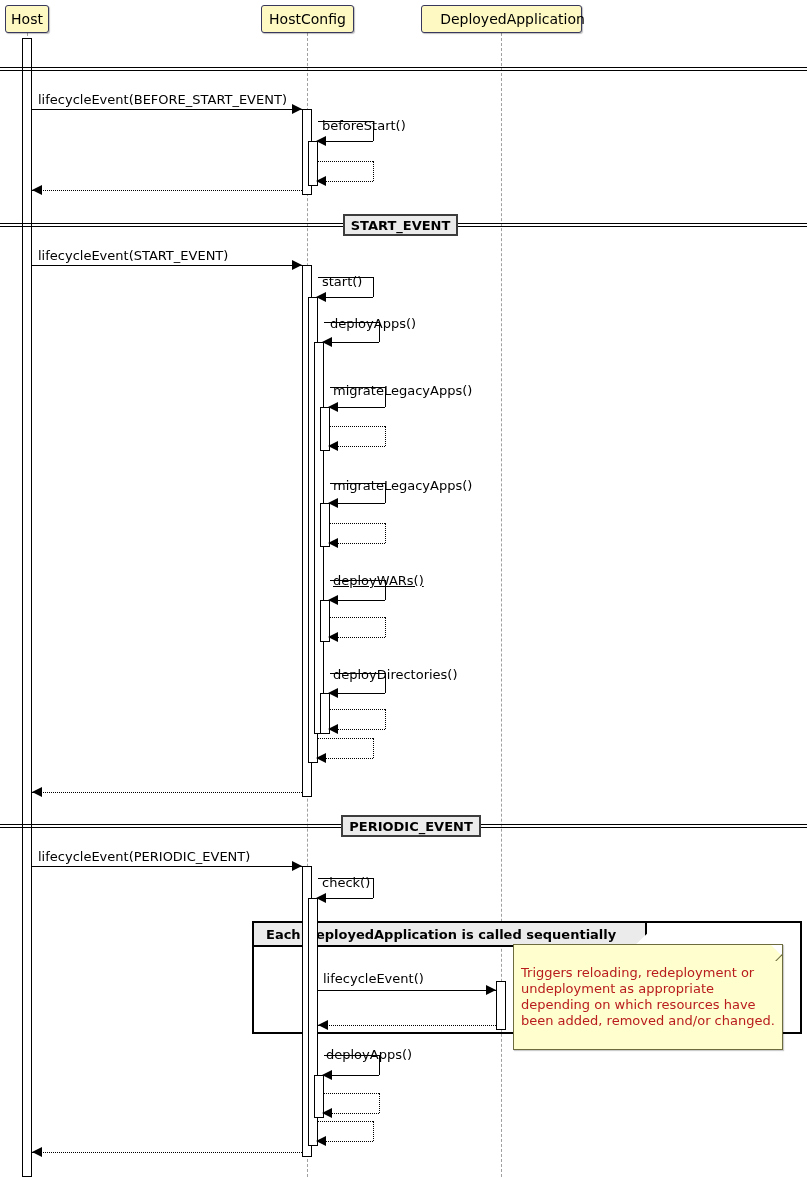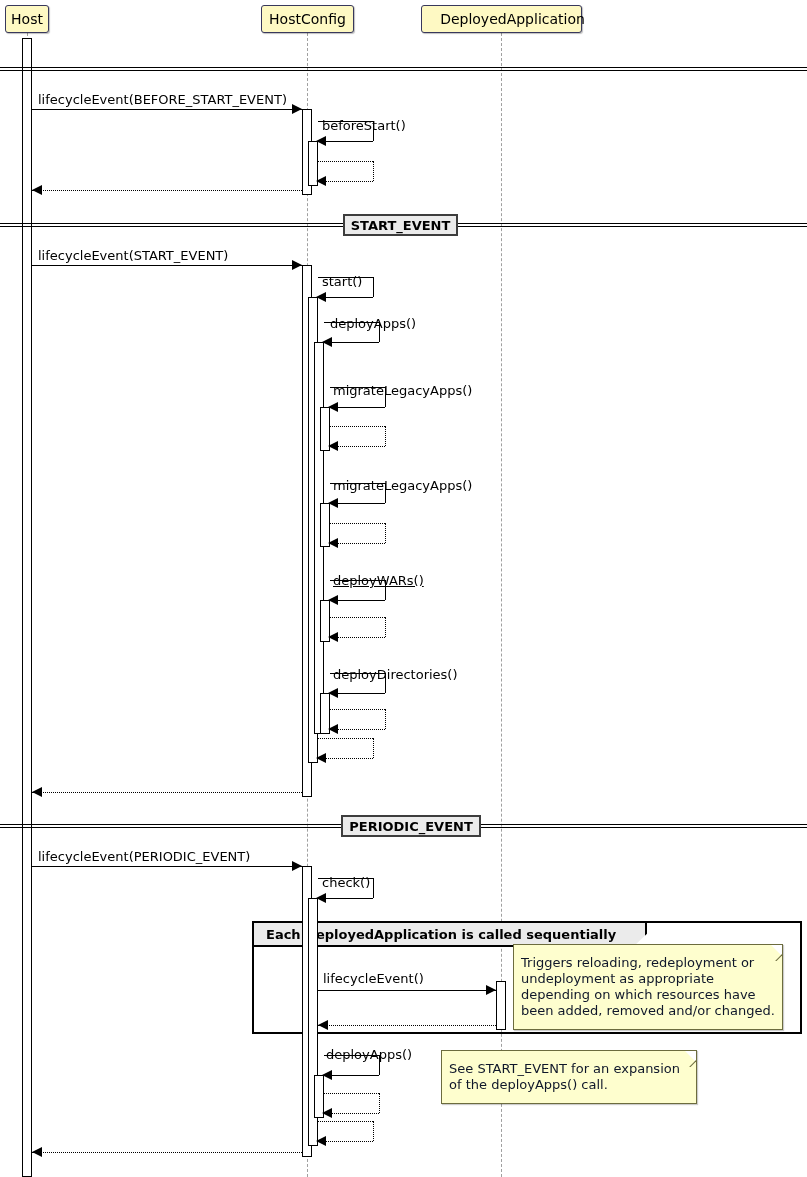--- a/index.html
+++ b/index.html
@@ -143,24 +143,24 @@
     white-space: nowrap;
     clip-path: polygon(0 0, 100% 0, 100% 45%, calc(100% - 14px) 100%, 0 100%);
   }
 
   
   .note {
     position: absolute;
     box-sizing: border-box;
     background: #FEFECE;
     border: 1px solid #6C6C3E;
-    color: #0f172a;
+    color: #b91c1c;
     font-size: 13px;
     line-height: 16px;
-    padding: 10px 7px;
+    padding: 20px 7px;
     white-space: pre-line;
     box-shadow: 1px 1px 1px rgba(0,0,0,0.2);
   }
   .note-fold {
     position: absolute;
     width: 0;
     height: 0;
     border-left: 11px solid #FEFECE;
     border-top: 11px solid #FFFFFF;
     right: 0;
@@ -339,17 +339,16 @@
     </div>
     <div style="position: absolute; left: 0px; top: 0px;">
       <div class="msg-line dotted" style="left: 318px; top: 1121px; width: 55px;"></div>
       <div class="msg-vert dotted" style="left: 373px; top: 1121px; height: 20px;"></div>
       <div class="msg-line dotted" style="left: 324px; top: 1141px; width: 49px;"></div>
       <div class="arrow-left" style="left: 316px; top: 1136px;"></div>
     </div>
     <div class="msg-line dotted" style="left: 32px; top: 1152px; width: 270px;"></div>
     <div class="arrow-left" style="left: 32px; top: 1147px;"></div>
     <div class="note" style="left: 513px; top: 944px; width: 270px; min-height: 78px;"><div>Triggers reloading, redeployment or undeployment as appropriate depending on which resources have been added, removed and/or changed.</div><div class="note-fold"></div><div class="note-fold-line"></div></div>
-    <div class="note" style="left: 441px; top: 1050px; width: 256px; min-height: 42px;"><div>See START_EVENT for an expansion of the deployApps() call.</div><div class="note-fold"></div><div class="note-fold-line"></div></div>
     <div class="participant-box" style="left: 5px; top: 5px; width: 44px; height: 28px;">Host</div>
     <div class="participant-box" style="left: 261px; top: 5px; width: 93px; height: 28px;">HostConfig</div>
     <div class="participant-box" style="left: 421px; top: 5px; width: 161px; height: 28px; padding-left: 22px;">DeployedApplication</div>
   </div>
 
 </body></html>

